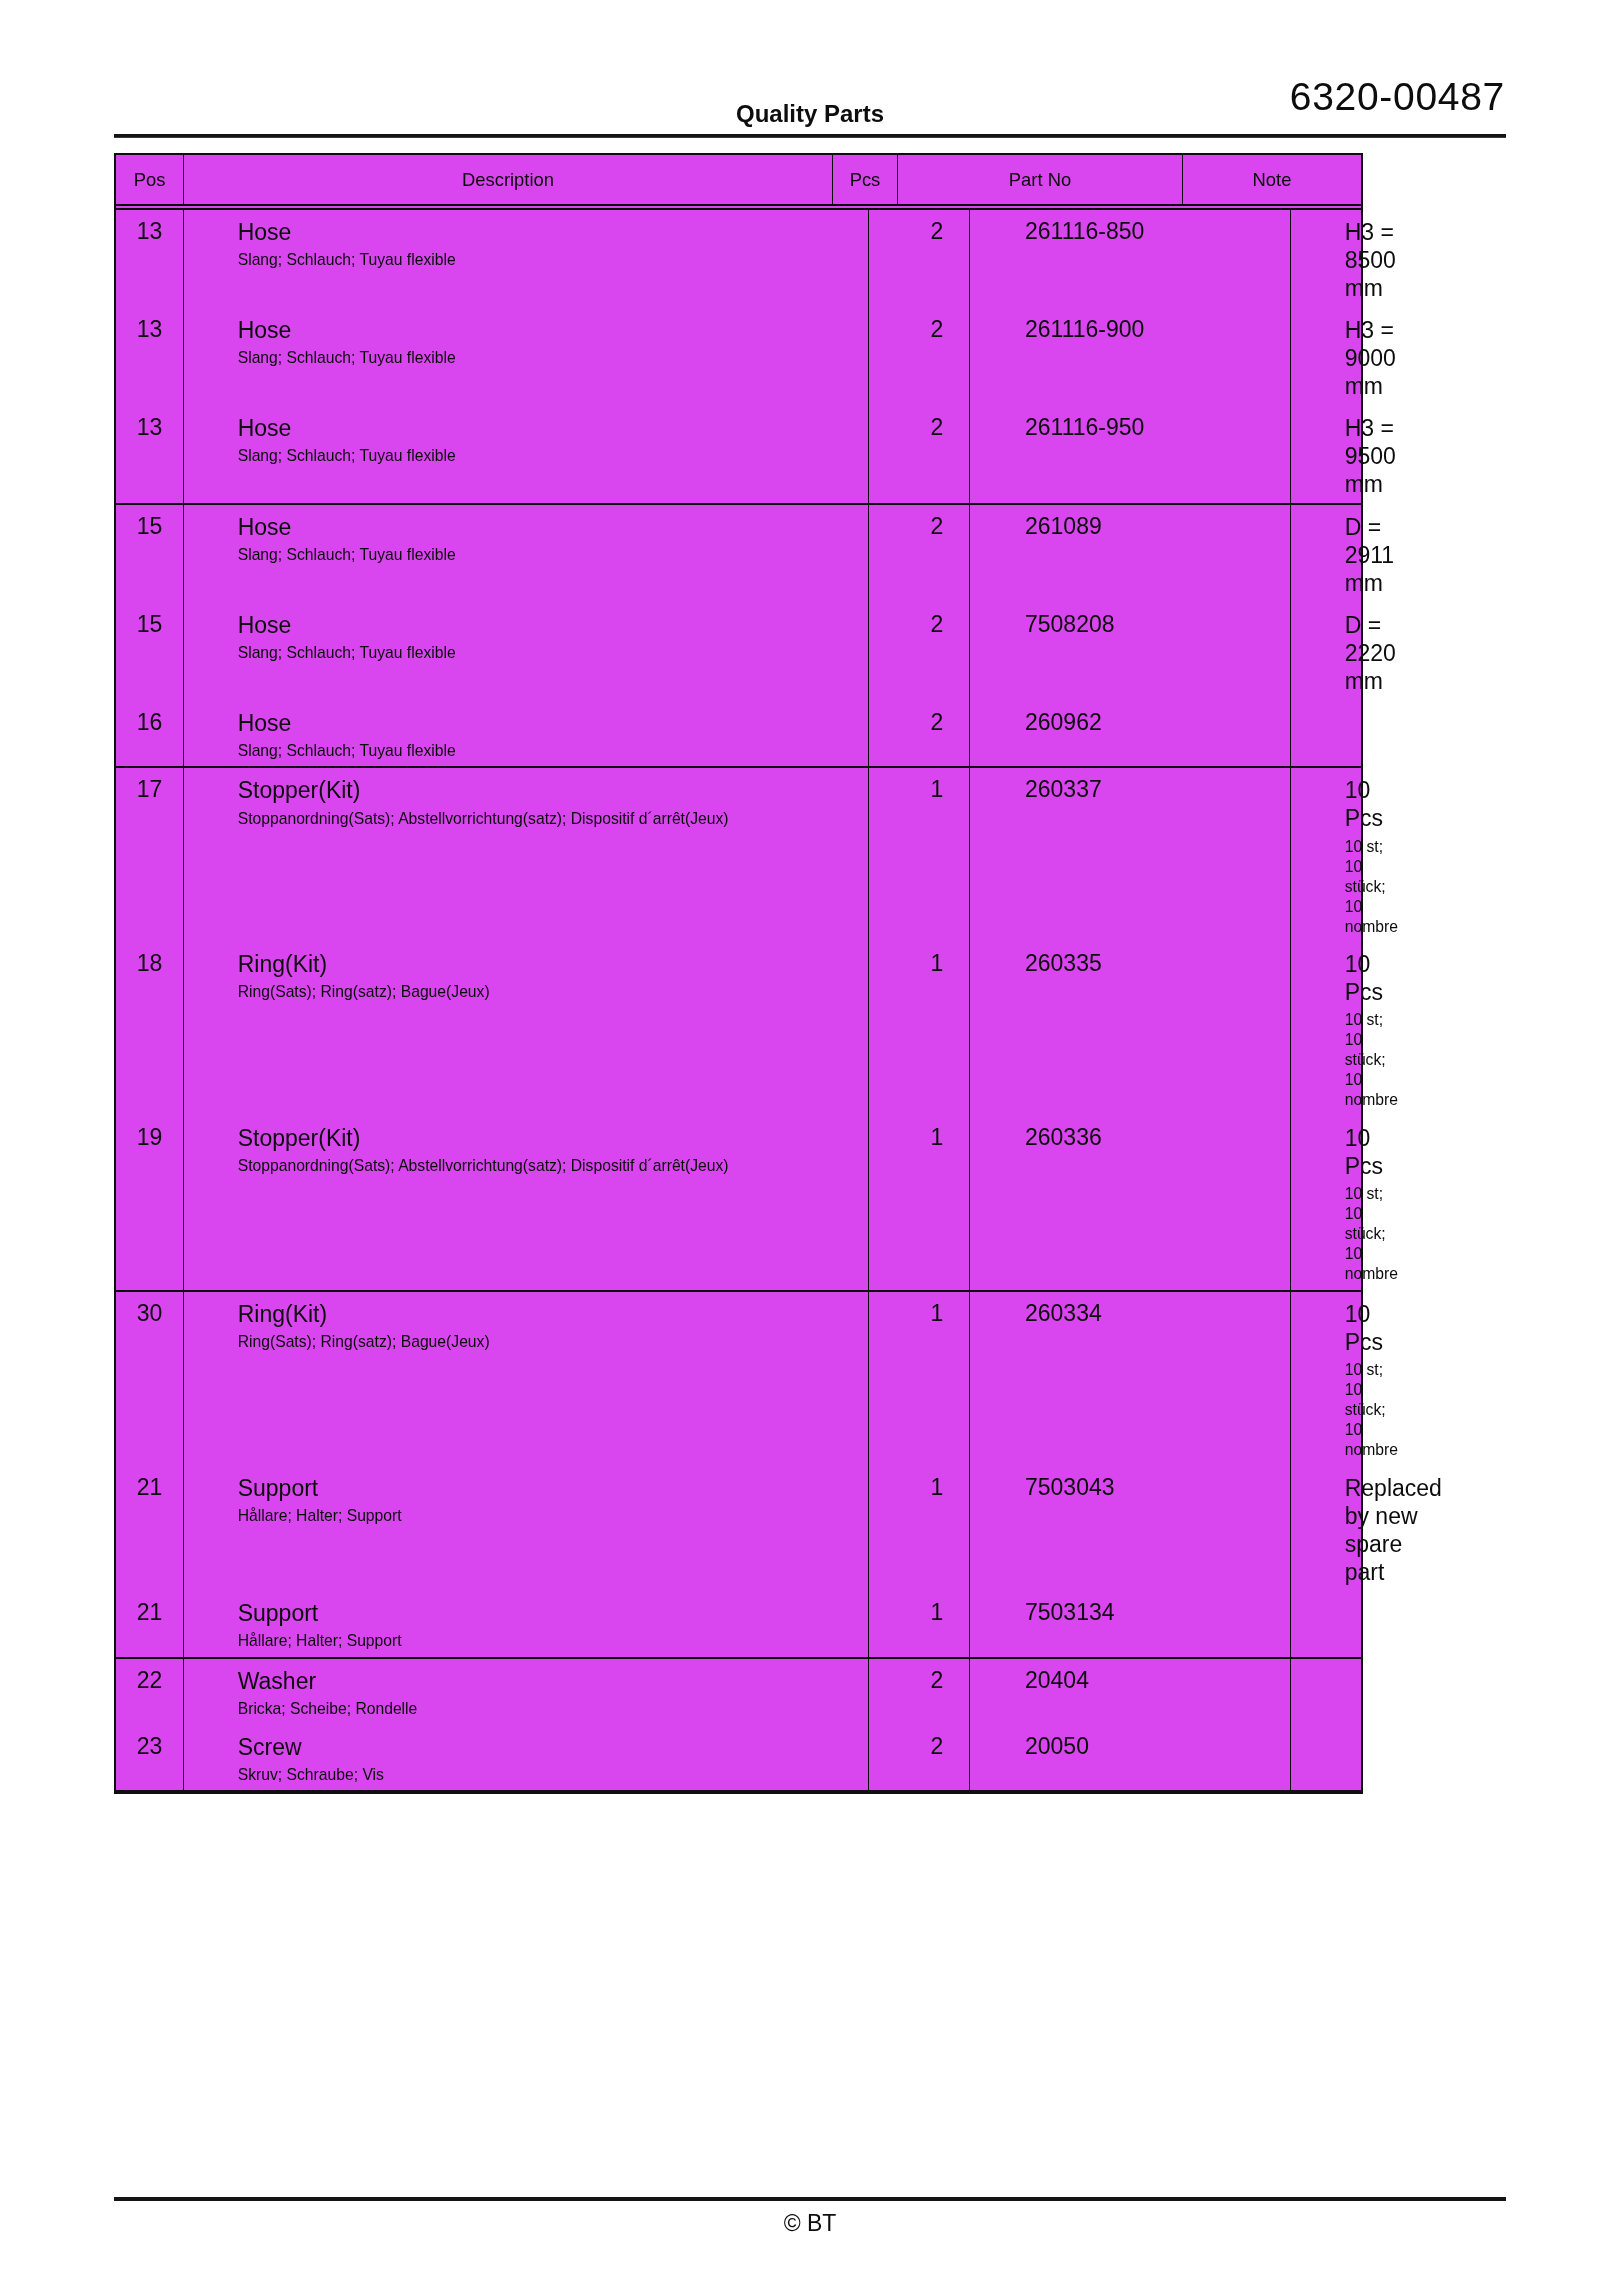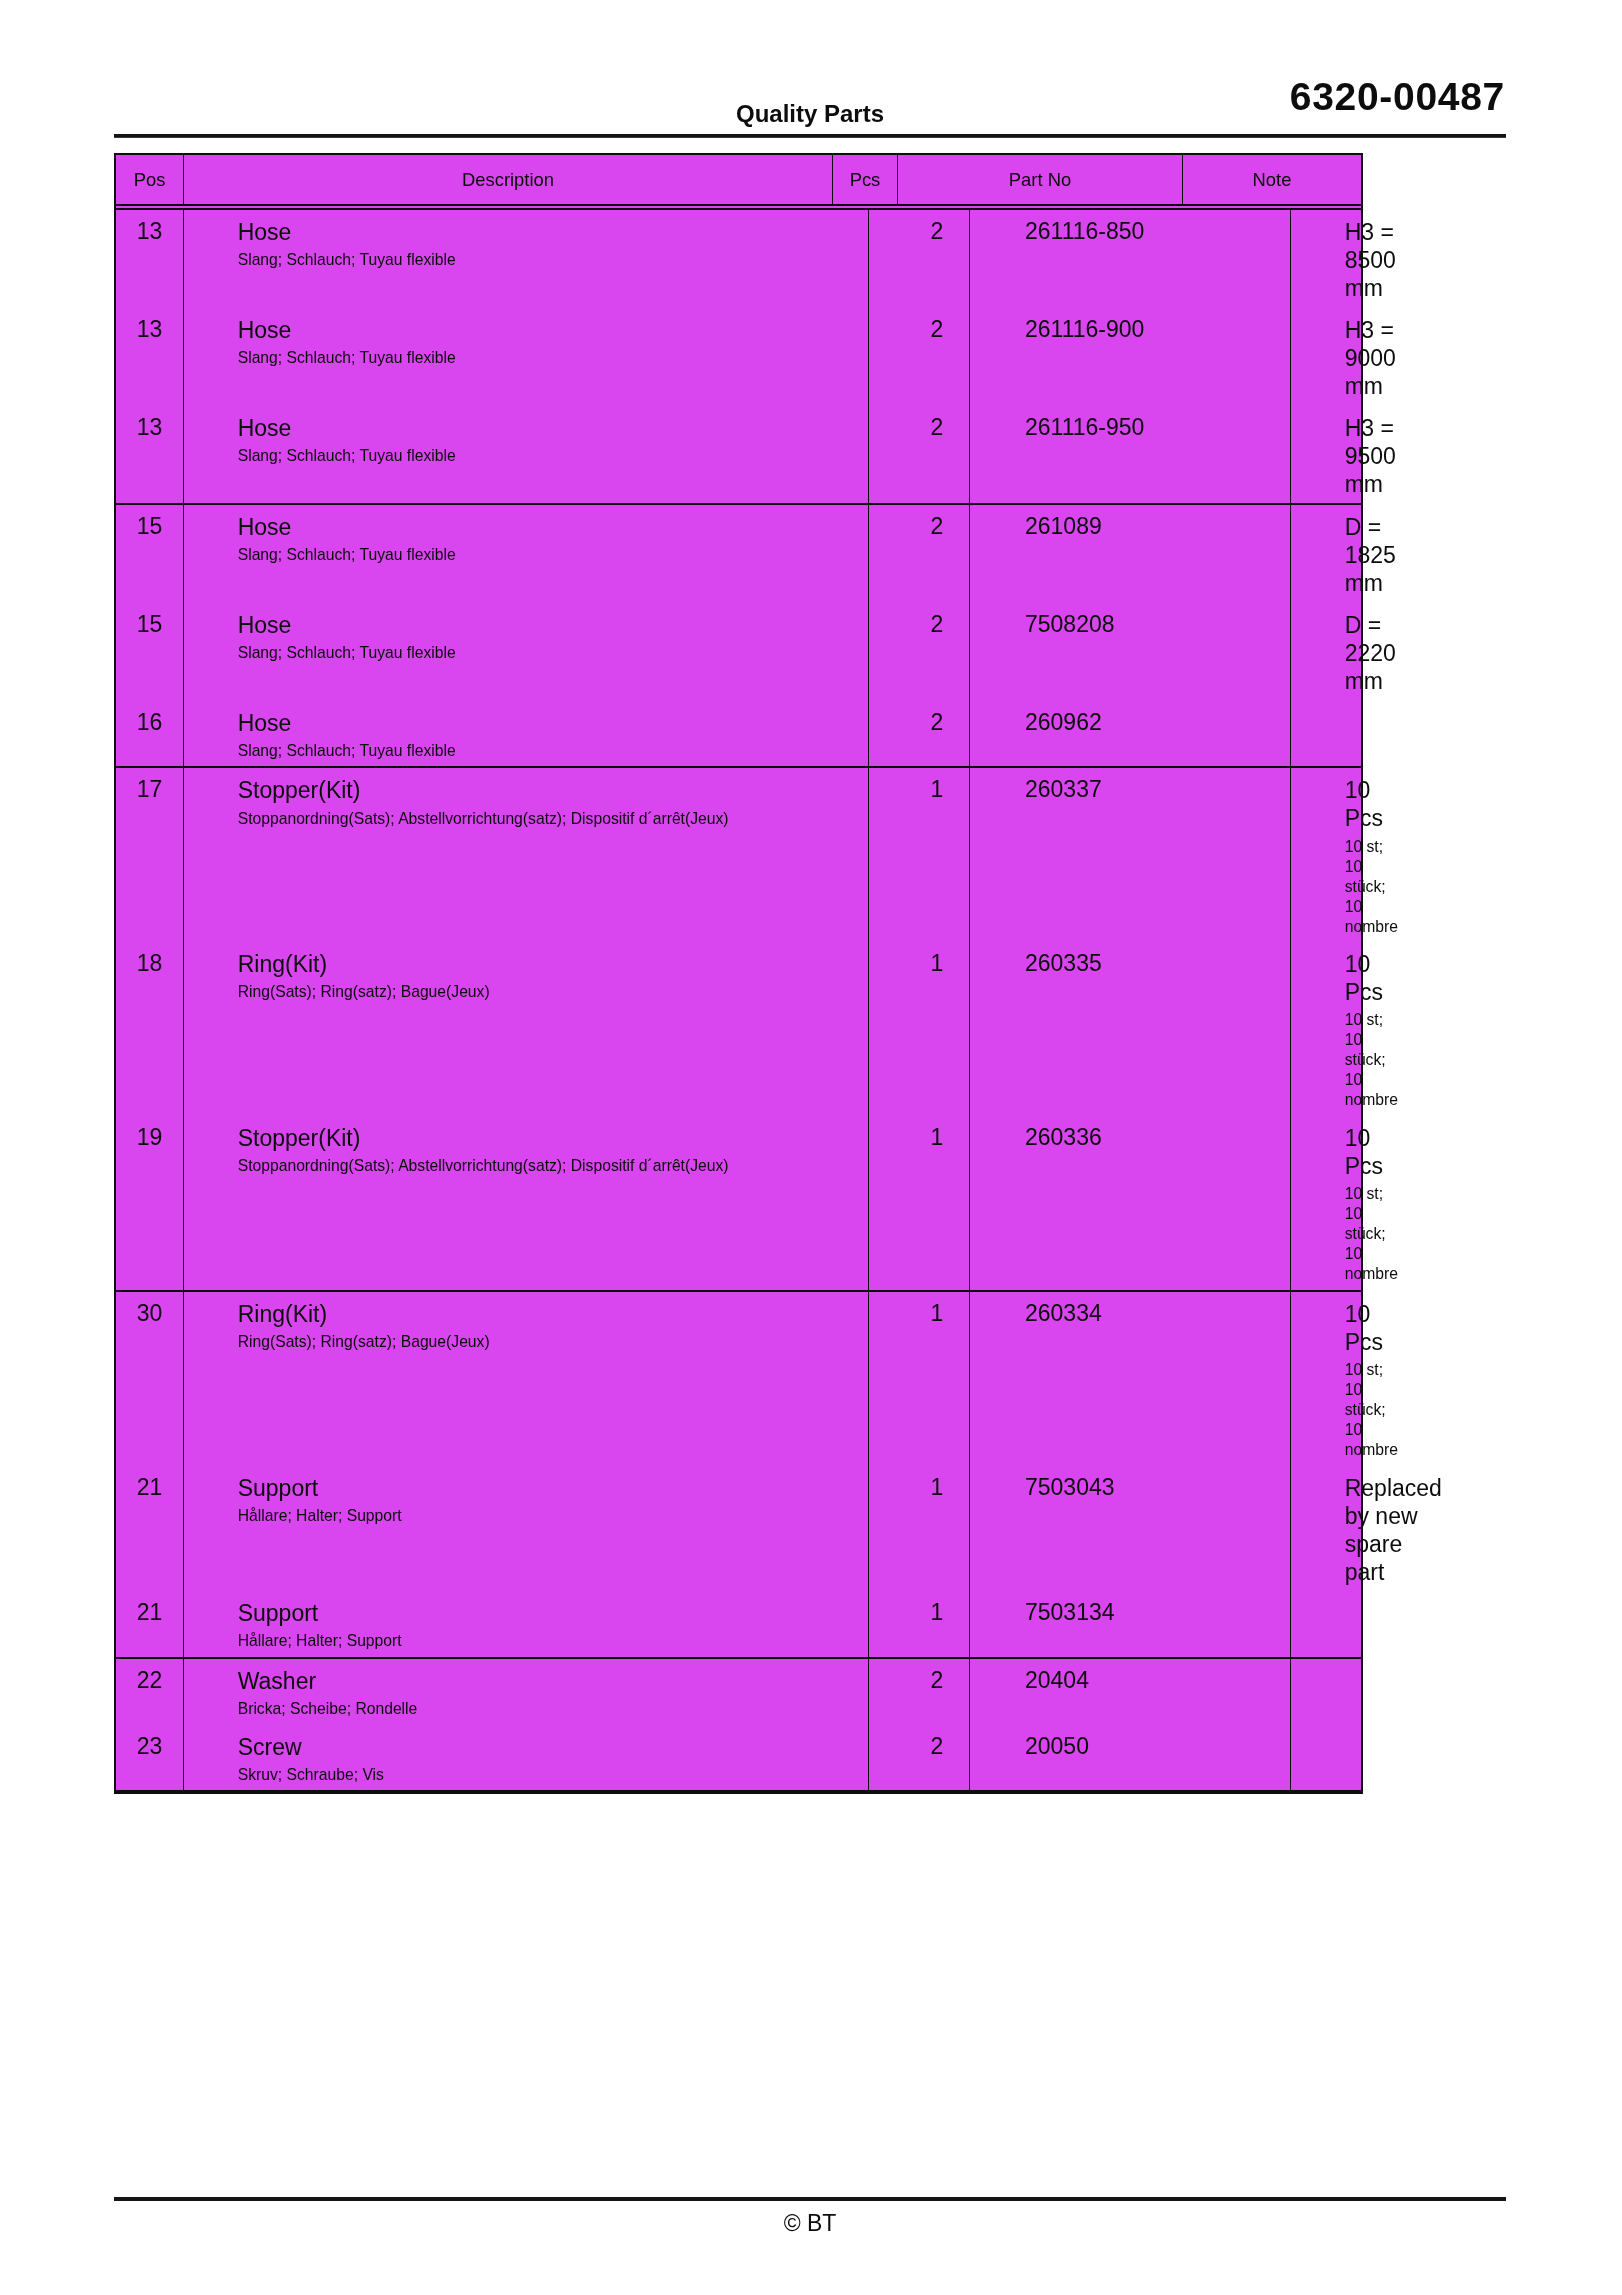--- a/index.html
+++ b/index.html
@@ -18,21 +18,21 @@
   .page { position: absolute; inset: 0; }
 
   
   .doc-number {
     position: absolute;
     top: 76px;
     right: 117px;
     font-size: 39px;
     line-height: 41px;
     letter-spacing: 0.7px;
-    font-weight: 700;
+    font-weight: 400;
     white-space: nowrap;
   }
   .title {
     position: absolute;
     left: 114px;
     width: 1392px;
     top: 100px;
     text-align: center;
     font-size: 24px;
     line-height: 27px;
@@ -181,21 +181,21 @@
         <div class="group">
           <div class="grid-row row">
             <div class="cell pos">15</div>
             <div class="cell desc">
               <div class="main">Hose</div>
               <div class="sub">Slang; Schlauch; Tuyau flexible</div>
             </div>
             <div class="cell pcs">2</div>
             <div class="cell part">261089</div>
             <div class="cell note">
-              <div class="main">D = 1825 mm</div>
+              <div class="main">D = 2911 mm</div>
               <div class="sub"></div>
             </div>
           </div>
           <div class="grid-row row">
             <div class="cell pos">15</div>
             <div class="cell desc">
               <div class="main">Hose</div>
               <div class="sub">Slang; Schlauch; Tuyau flexible</div>
             </div>
             <div class="cell pcs">2</div>

